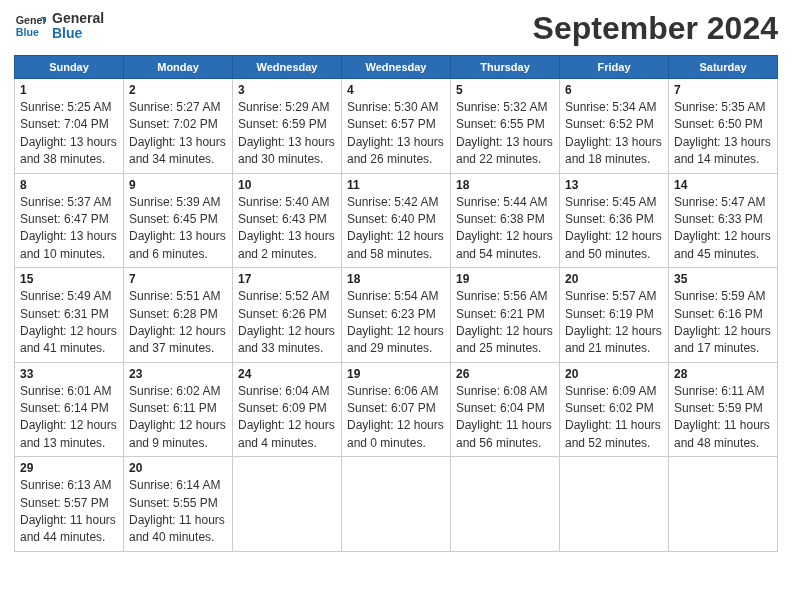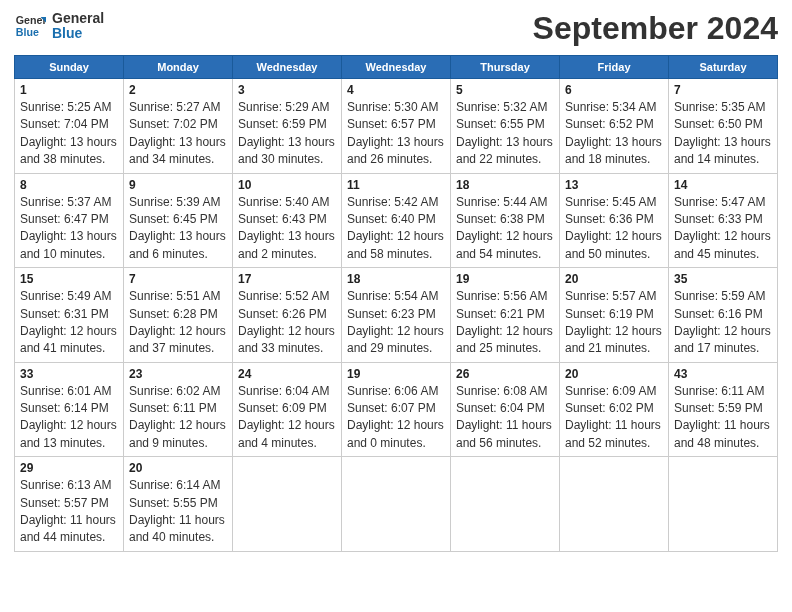--- a/index.html
+++ b/index.html
@@ -228,21 +228,21 @@
           </td>
           <td>
             <span class="day-num">26</span>
             <div class="day-info">Sunrise: 6:08 AM<br>Sunset: 6:04 PM<br>Daylight: 11 hours<br>and 56 minutes.</div>
           </td>
           <td>
             <span class="day-num">20</span>
             <div class="day-info">Sunrise: 6:09 AM<br>Sunset: 6:02 PM<br>Daylight: 11 hours<br>and 52 minutes.</div>
           </td>
           <td>
-            <span class="day-num">43</span>
+            <span class="day-num">28</span>
             <div class="day-info">Sunrise: 6:11 AM<br>Sunset: 5:59 PM<br>Daylight: 11 hours<br>and 48 minutes.</div>
           </td>
         </tr>
         <tr>
           <td>
             <span class="day-num">29</span>
             <div class="day-info">Sunrise: 6:13 AM<br>Sunset: 5:57 PM<br>Daylight: 11 hours<br>and 44 minutes.</div>
           </td>
           <td>
             <span class="day-num">20</span>

